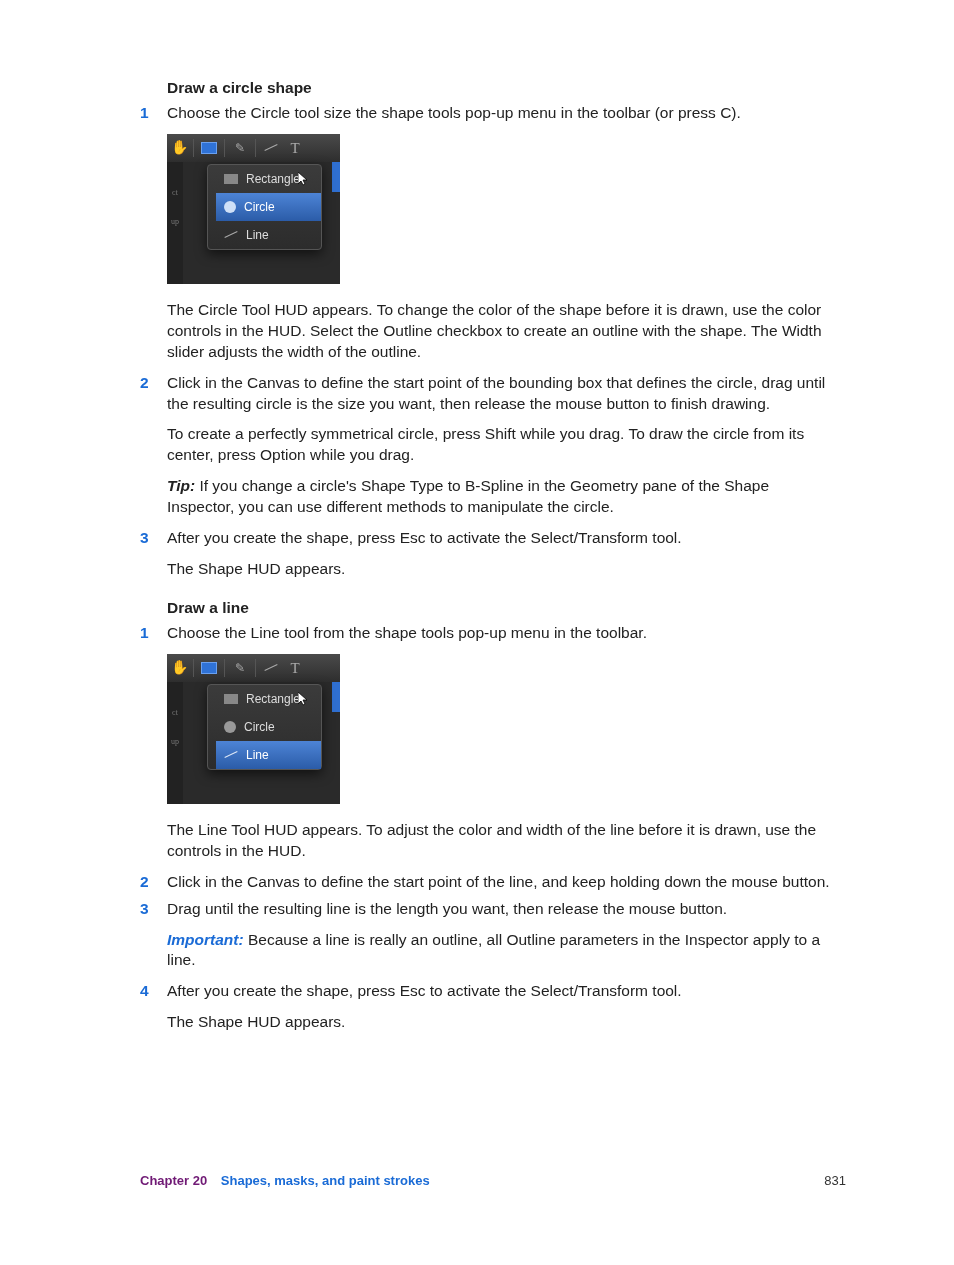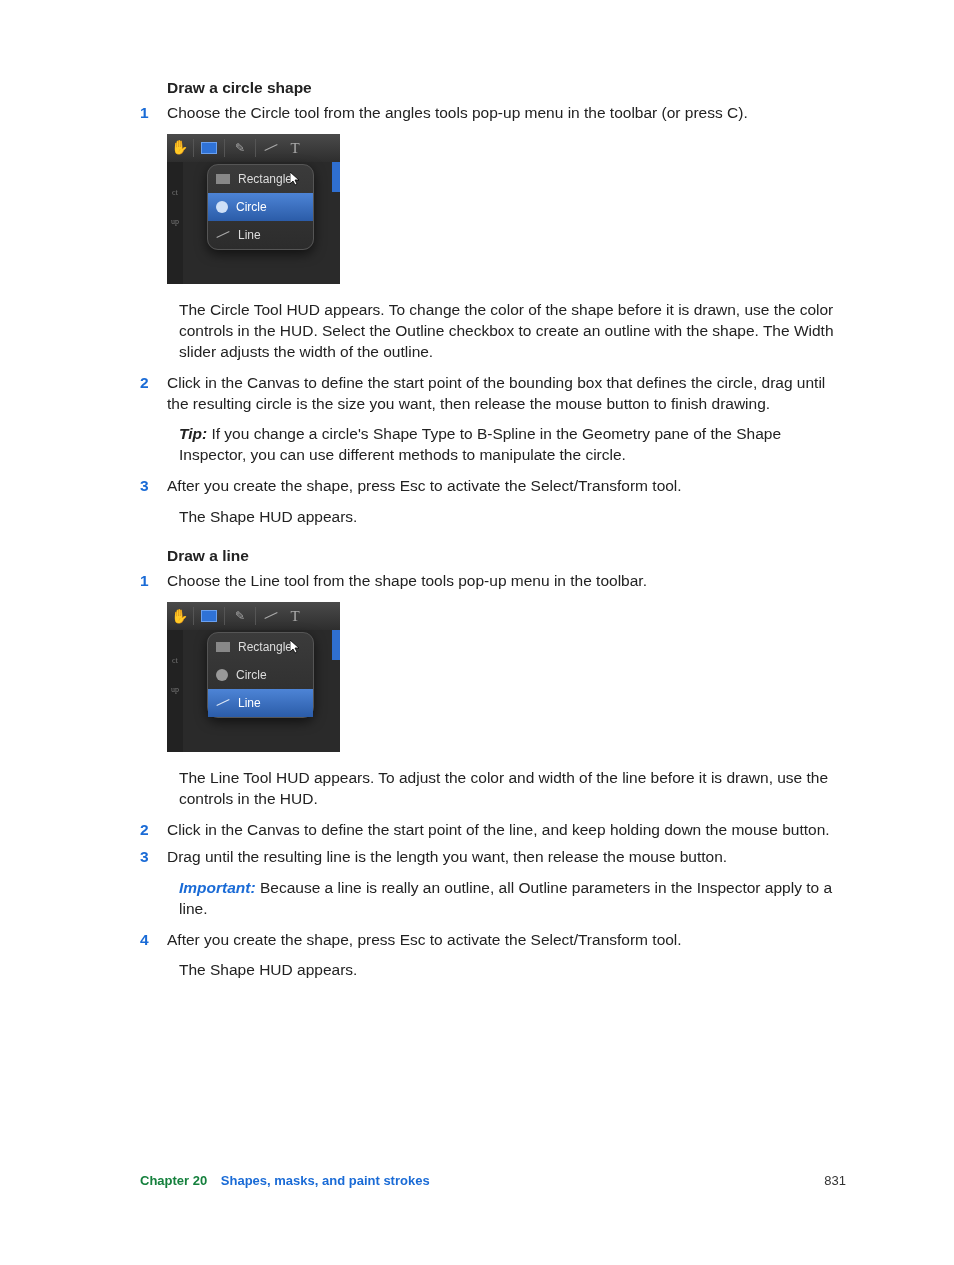--- a/index.html
+++ b/index.html
@@ -28,21 +28,21 @@
   }
   .step .num {
     width: 27px;
     flex: 0 0 27px;
     text-align: left;
     color: #1a6bd6;
     font-weight: 600;
   }
   .step .text { flex: 1; }
   .para {
-    margin: 10px 0 10px 39px;
+    margin: 10px 0 10px 27px;
   }
   .tip-label { font-style: italic; font-weight: 700; }
   .imp-label { font-style: italic; font-weight: 700; color: #1a6bd6; }
 
   
   .ui-shot {
     width: 173px;
     height: 150px;
     margin: 10px 0 16px 27px;
     background: #2a2a2a;
@@ -81,22 +81,23 @@
   .ui-right {
     position:absolute; right:0; top:28px; width:8px; height:30px;
     background:#2f6fd0;
   }
   .menu {
     position:absolute;
     left: 40px; top: 30px;
     width: 105px;
     background: linear-gradient(#3b3b3b,#2c2c2c);
     border:1px solid #555;
-    border-radius:11px;
+    border-radius:4px;
     box-shadow: 0 4px 12px rgba(0,0,0,0.6);
+    padding-left: 8px;
   }
   .menu-item {
     display:flex; align-items:center;
     height: 28px;
     padding: 0 8px;
     gap: 8px;
     color:#ddd;
   }
   .menu-item.selected {
     background: linear-gradient(#4d84d6, #2b5ca8);
@@ -115,35 +116,35 @@
   
   .footer {
     position: absolute;
     bottom: 75px;
     left: 140px;
     right: 108px;
     font-size: 13px;
     display:flex;
     justify-content: space-between;
   }
-  .footer .chapter { font-weight: 700; color:#15803d; }
+  .footer .chapter { font-weight: 700; color:#701a75; }
   .footer .link { color:#1a6bd6; margin-left: 10px; font-weight: 700; }
   .footer .pnum { font-weight: 400; color:#333;text-align:center; }
 </style>
 </head>
 <body>
 
 <div class="page">
   <div class="content">
 
     <div class="section-title">Draw a circle shape</div>
 
     <div class="step">
       <div class="num">1</div>
-      <div class="text">Choose the Circle tool from the angles tools pop-up menu in the toolbar (or press C).</div>
+      <div class="text">Choose the Circle tool size the shape tools pop-up menu in the toolbar (or press C).</div>
     </div>
 
     <div class="ui-shot">
       <div class="ui-toolbar">
         <div class="hand-icon">✋</div>
         <div class="sep"></div>
         <div class="tool-btn">
             <div class="tool-rect-sw"></div>
           </div>
         <div class="sep"></div>
@@ -181,20 +182,21 @@
       </div>
     </div>
 
     <div class="para">The Circle Tool HUD appears. To change the color of the shape before it is drawn, use the color controls in the HUD. Select the Outline checkbox to create an outline with the shape. The Width slider adjusts the width of the outline.</div>
 
     <div class="step">
       <div class="num">2</div>
       <div class="text">Click in the Canvas to define the start point of the bounding box that defines the circle, drag until the resulting circle is the size you want, then release the mouse button to finish drawing.</div>
     </div>
 
+    <div class="para">To create a perfectly symmetrical circle, press Shift while you drag. To draw the circle from its center, press Option while you drag.</div>
 
     <div class="para">
       <span class="tip-label">Tip:  </span><span>If you change a circle's Shape Type to B-Spline in the Geometry pane of the Shape Inspector, you can use different methods to manipulate the circle.</span>
     </div>
 
     <div class="step">
       <div class="num">3</div>
       <div class="text">After you create the shape, press Esc to activate the Select/Transform tool.</div>
     </div>
 

